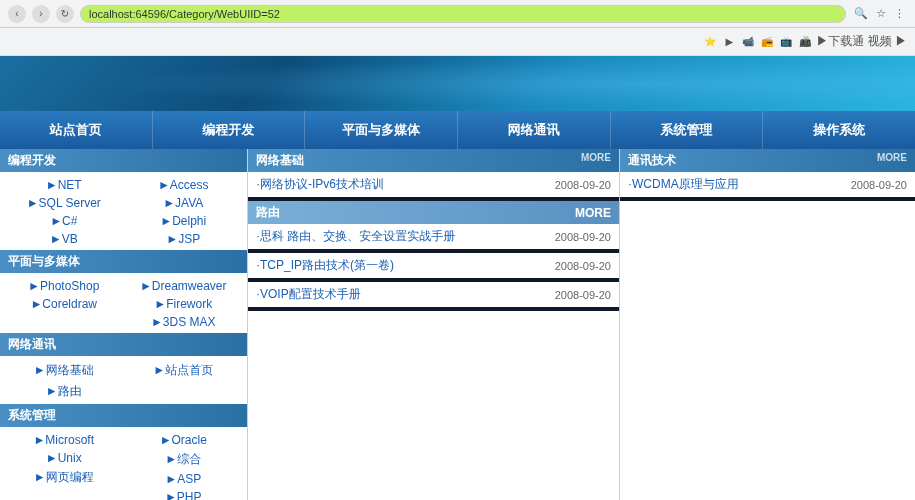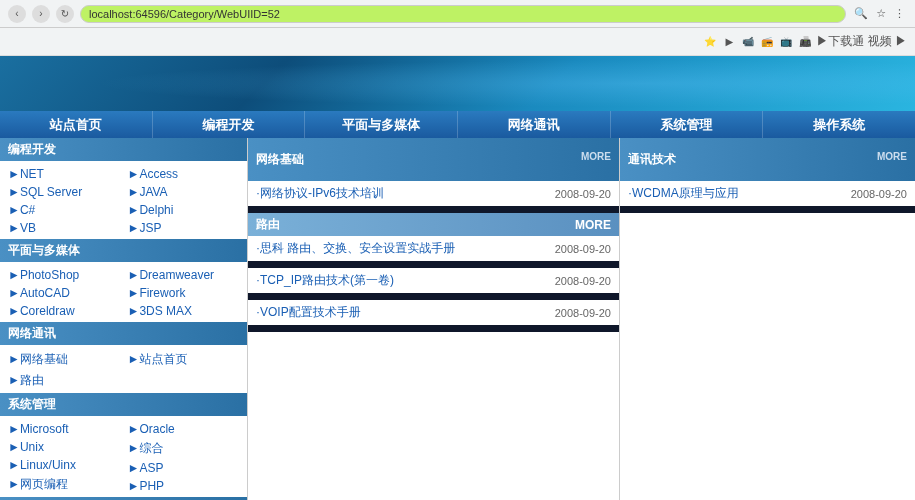--- a/index.html
+++ b/index.html
@@ -42,21 +42,21 @@
       content: '';
       position: absolute;
       bottom: 0; left: 0; right: 0; top: 0;
       background: radial-gradient(ellipse at 70% 50%, rgba(100,200,255,0.3) 0%, transparent 60%);
     }
 
     
     .nav-bar {
       background: linear-gradient(to bottom, #2a7abf, #1a5a9f);
       display: flex;
-      height: 27px;
+      height: 38px;
       align-items: center;
     }
     .nav-item {
       flex: 1;
       text-align: center;
       color: #fff;
       font-size: 13px;
       font-weight: bold;
       height: 100%;
       display: flex;
@@ -84,20 +84,21 @@
       background: linear-gradient(to right, #4a90c4, #2a70a4);
       color: #fff;
       font-size: 12px;
       font-weight: bold;
       padding: 3px 8px;
       margin-bottom: 2px;
     }
     .sidebar-cols {
       display: flex;
       padding: 2px 4px;
+      text-align: center;
     }
     .sidebar-col {
       flex: 1;
     }
     .sidebar-link {
       display: block;
       color: #1a5fb4;
       font-size: 12px;
       padding: 2px 4px;
       cursor: pointer;
@@ -120,21 +121,21 @@
     
     .content-right {
       width: 295px;
     }
 
     .content-section-header {
       background: linear-gradient(to right, #4a90c4, #2a70a4);
       color: #fff;
       font-size: 12px;
       font-weight: bold;
-      padding: 13px 8px;
+      padding: 3px 8px;
       display: flex;
       justify-content: space-between;
     }
     .content-section-header .more {
       font-size: 10px;
       color: #cde;
       cursor: pointer;
     }
 
     .content-sub-header {
@@ -146,21 +147,21 @@
       display: flex;
       justify-content: space-between;
       align-items: center;
     }
 
     .content-item {
       display: flex;
       justify-content: space-between;
       align-items: center;
       padding: 4px 8px;
-      border-bottom: 7px solid #0f172a;
+      border-bottom: 4px solid #0f172a;
       cursor: pointer;
     }
     .content-item-title {
       color: #1a5fb4;
       font-size: 12px;
     }
     .content-item-date {
       color: #666;
       font-size: 11px;
       white-space: nowrap;
@@ -247,21 +248,20 @@
         <a class="sidebar-link">►JAVA</a>
         <a class="sidebar-link">►Delphi</a>
         <a class="sidebar-link">►JSP</a>
       </div>
     </div>
 
     <div class="sidebar-section-header">平面与多媒体</div>
     <div class="sidebar-cols">
       <div class="sidebar-col">
         <a class="sidebar-link">►PhotoShop</a>
-        <a class="sidebar-link">►AutoCAD</a>
         <a class="sidebar-link">►Coreldraw</a>
       </div>
       <div class="sidebar-col">
         <a class="sidebar-link">►Dreamweaver</a>
         <a class="sidebar-link">►Firework</a>
         <a class="sidebar-link">►3DS MAX</a>
       </div>
     </div>
 
     <div class="sidebar-section-header">网络通讯</div>
@@ -273,21 +273,20 @@
       <div class="sidebar-col">
         <a class="sidebar-link">►站点首页</a>
       </div>
     </div>
 
     <div class="sidebar-section-header">系统管理</div>
     <div class="sidebar-cols">
       <div class="sidebar-col">
         <a class="sidebar-link">►Microsoft</a>
         <a class="sidebar-link">►Unix</a>
-        <a class="sidebar-link">►Linux/Uinx</a>
         <a class="sidebar-link">►网页编程</a>
       </div>
       <div class="sidebar-col">
         <a class="sidebar-link">►Oracle</a>
         <a class="sidebar-link">►综合</a>
         <a class="sidebar-link">►ASP</a>
         <a class="sidebar-link">►PHP</a>
       </div>
     </div>
 

